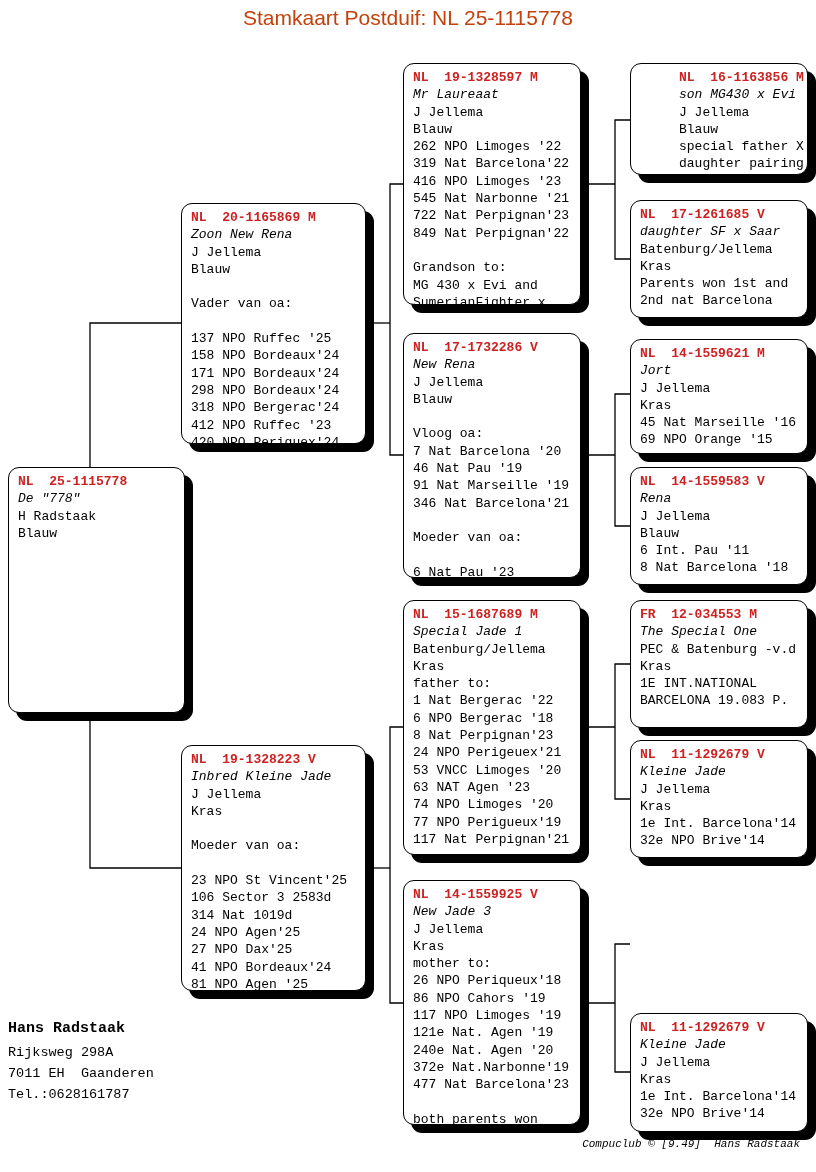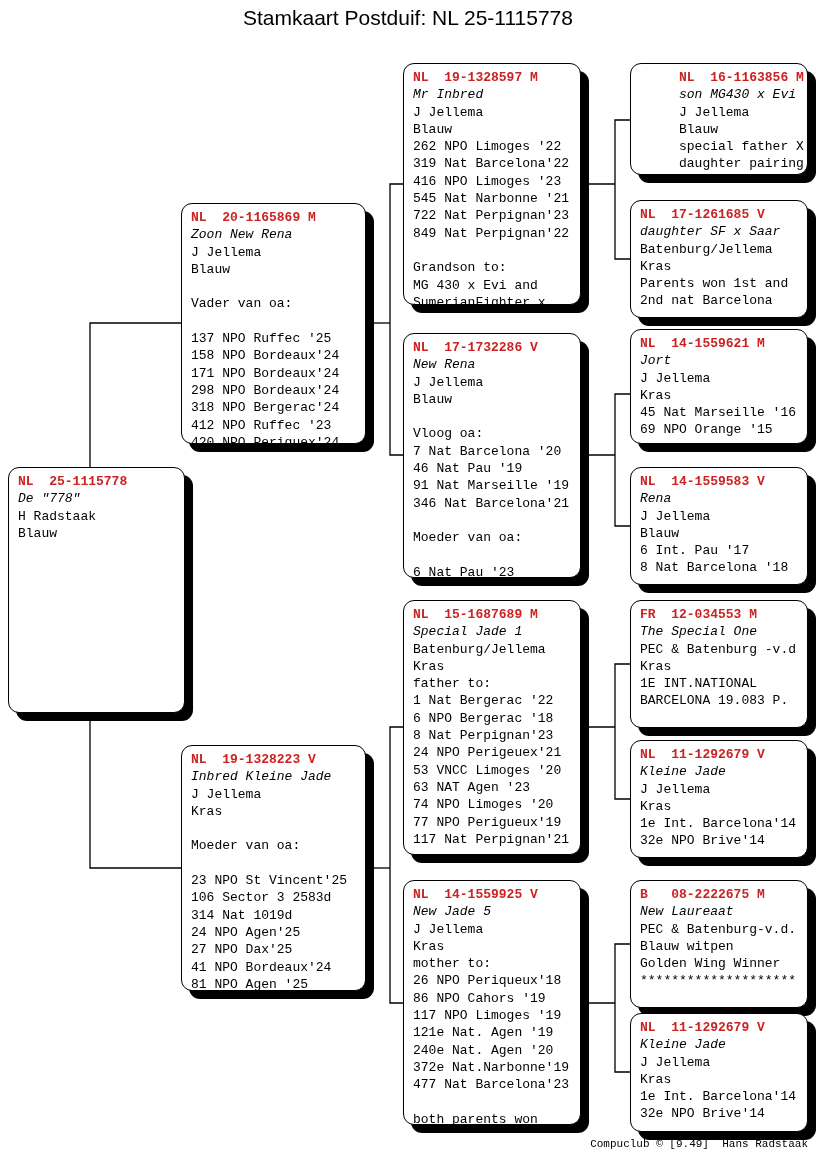--- a/index.html
+++ b/index.html
@@ -2,35 +2,35 @@
 <html><head>
 <meta charset="utf-8">
 <style>
   html,body { margin:0; padding:0; background:#ffffff; }
   #page {
     position:relative; width:816px; height:1172px; background:#ffffff;
     font-family:"Liberation Mono","DejaVu Sans Mono",monospace; overflow:hidden;
   }
   #title {
     position:absolute; left:0; top:6px; width:816px; text-align:center;
-    font-family:"Liberation Sans","DejaVu Sans",sans-serif; font-size:21px; color:#000000;
+    font-family:"Liberation Sans","DejaVu Sans",sans-serif; font-size:21px; color:#c2410c;
   }
   #connectors { position:absolute; left:0; top:0; }
   .box {
     position:absolute; background:#fff; border:1px solid #000; border-radius:11px;
     box-shadow:8px 8px 0 0 #000; padding:5px 4px 0 9px; box-sizing:border-box; overflow:hidden;
   }
   .ring { color:#cc2222; font-weight:bold; font-size:13px; line-height:17.3px; white-space:pre; }
   .pname { font-style:italic; font-size:13px; line-height:17.3px; white-space:pre; }
   .bline { font-size:13px; line-height:17.3px; white-space:pre; }
   #owner { position:absolute; left:8px; top:1016px; }
   #owner .oname { font-weight:bold; font-size:15px; line-height:26px; white-space:pre; }
   #owner .oline { font-size:13.5px; line-height:21px; white-space:pre; }
   #footer {
-    position:absolute; right:8px; top:1138px; font-size:11px; 
+    position:absolute; right:16px; top:1138px; font-size:11px; font-style:italic;
     white-space:pre; color:#000;
   }
 </style>
 </head>
 <body>
 
 <div id="page">
 
   <div id="title">Stamkaart Postduif: NL  25-1115778</div>
 
@@ -95,21 +95,21 @@
         <div class="bline">314 Nat 1019d</div>
         <div class="bline">24 NPO Agen'25</div>
         <div class="bline">27 NPO Dax'25</div>
         <div class="bline">41 NPO Bordeaux'24</div>
         <div class="bline">81 NPO Agen '25</div>
       </div>
   </div>
 
   <div class="box" style="left:403px;top:63px;width:178px;height:242px;">
     <div class="ring">NL  19-1328597 M</div>
-    <div class="pname">Mr Inbred</div>
+    <div class="pname">Mr Laureaat</div>
     <div>
         <div class="bline">J Jellema</div>
         <div class="bline">Blauw</div>
         <div class="bline">262 NPO Limoges '22</div>
         <div class="bline">319 Nat Barcelona'22</div>
         <div class="bline">416 NPO Limoges '23</div>
         <div class="bline">545 Nat Narbonne '21</div>
         <div class="bline">722 Nat Perpignan'23</div>
         <div class="bline">849 Nat Perpignan'22</div>
         <div class="bline">&nbsp;</div>
@@ -152,21 +152,21 @@
         <div class="bline">53 VNCC Limoges '20</div>
         <div class="bline">63 NAT Agen '23</div>
         <div class="bline">74 NPO Limoges '20</div>
         <div class="bline">77 NPO Perigueux'19</div>
         <div class="bline">117 Nat Perpignan'21</div>
       </div>
   </div>
 
   <div class="box" style="left:403px;top:880px;width:178px;height:245px;">
     <div class="ring">NL  14-1559925 V</div>
-    <div class="pname">New Jade 5</div>
+    <div class="pname">New Jade 3</div>
     <div>
         <div class="bline">J Jellema</div>
         <div class="bline">Kras</div>
         <div class="bline">mother to:</div>
         <div class="bline">26 NPO Periqueux'18</div>
         <div class="bline">86 NPO Cahors '19</div>
         <div class="bline">117 NPO Limoges '19</div>
         <div class="bline">121e Nat. Agen '19</div>
         <div class="bline">240e Nat. Agen '20</div>
         <div class="bline">372e Nat.Narbonne'19</div>
@@ -191,38 +191,38 @@
     <div class="ring">NL  17-1261685 V</div>
     <div class="pname">daughter SF x Saar</div>
     <div>
         <div class="bline">Batenburg/Jellema</div>
         <div class="bline">Kras</div>
         <div class="bline">Parents won 1st and</div>
         <div class="bline">2nd nat Barcelona</div>
       </div>
   </div>
 
-  <div class="box" style="left:630px;top:329px;width:178px;height:115px;">
+  <div class="box" style="left:630px;top:339px;width:178px;height:115px;">
     <div class="ring">NL  14-1559621 M</div>
     <div class="pname">Jort</div>
     <div>
         <div class="bline">J Jellema</div>
         <div class="bline">Kras</div>
         <div class="bline">45 Nat Marseille '16</div>
         <div class="bline">69 NPO Orange '15</div>
       </div>
   </div>
 
   <div class="box" style="left:630px;top:467px;width:178px;height:118px;">
     <div class="ring">NL  14-1559583 V</div>
     <div class="pname">Rena</div>
     <div>
         <div class="bline">J Jellema</div>
         <div class="bline">Blauw</div>
-        <div class="bline">6 Int. Pau '17</div>
+        <div class="bline">6 Int. Pau '11</div>
         <div class="bline">8 Nat Barcelona '18</div>
       </div>
   </div>
 
   <div class="box" style="left:630px;top:600px;width:178px;height:128px;font-family:Liberation Mono, monospace;">
     <div class="ring">FR  12-034553 M</div>
     <div class="pname">The Special One</div>
     <div>
         <div class="bline">PEC &amp; Batenburg -v.d</div>
         <div class="bline">Kras</div>
@@ -235,38 +235,34 @@
     <div class="ring">NL  11-1292679 V</div>
     <div class="pname">Kleine Jade</div>
     <div>
         <div class="bline">J Jellema</div>
         <div class="bline">Kras</div>
         <div class="bline">1e Int. Barcelona'14</div>
         <div class="bline">32e NPO Brive'14</div>
       </div>
   </div>
 
-  <div class="box" style="left:630px;top:880px;width:178px;height:128px;">
-    <div class="ring">B   08-2222675 M</div>
-    <div class="pname">New Laureaat</div>
-    <div>
-        <div class="bline">PEC &amp; Batenburg-v.d.</div>
-        <div class="bline">Blauw witpen</div>
-        <div class="bline">Golden Wing Winner</div>
-        <div class="bline">********************</div>
-      </div>
-  </div>
 
   <div class="box" style="left:630px;top:1013px;width:178px;height:119px;">
     <div class="ring">NL  11-1292679 V</div>
     <div class="pname">Kleine Jade</div>
     <div>
         <div class="bline">J Jellema</div>
         <div class="bline">Kras</div>
         <div class="bline">1e Int. Barcelona'14</div>
         <div class="bline">32e NPO Brive'14</div>
       </div>
   </div>
 
+  <div id="owner">
+    <div class="oname">Hans Radstaak</div>
+    <div class="oline">Rijksweg 298A</div>
+    <div class="oline">7011 EH  Gaanderen</div>
+    <div class="oline">Tel.:0628161787</div>
+  </div>
 
   <div id="footer">Compuclub © [9.49]  Hans Radstaak</div>
 
 </div>
 
 </body></html>

